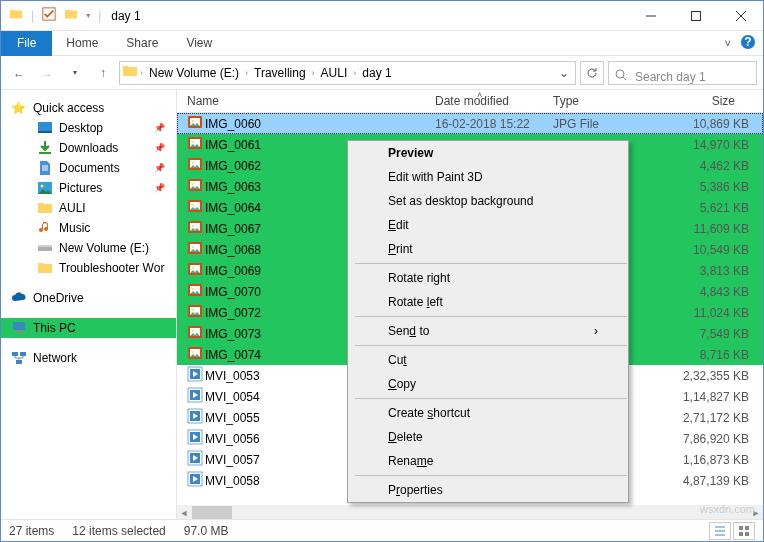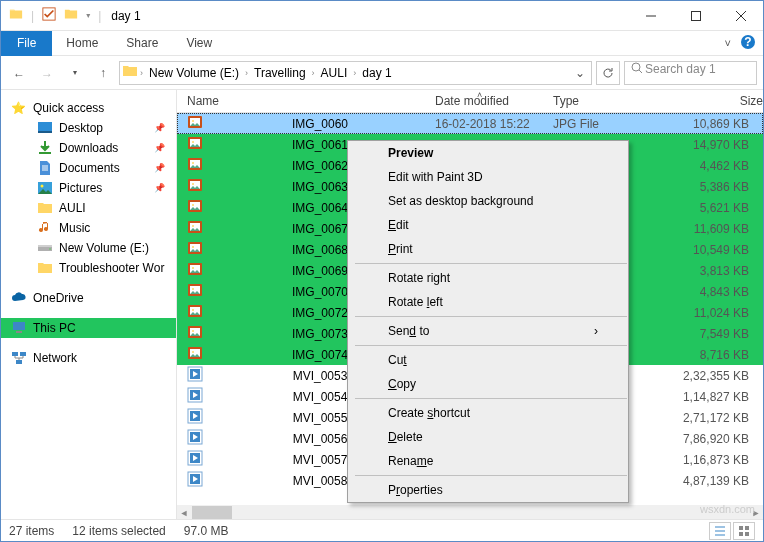--- a/index.html
+++ b/index.html
@@ -23,47 +23,47 @@
 
 .navbar { height:34px; display:flex; align-items:center; padding:4px 6px; gap:4px; border-bottom:1px solid #e5e5e5; }
 .nav-btn { width:24px; height:24px; display:flex; align-items:center; justify-content:center; color:#555; }
 .nav-btn.disabled { color:#bbb; }
 .addr { flex:1; height:24px; border:1px solid #ccc; display:flex; align-items:center; padding:0 2px; gap:2px; }
 .addr .crumb { padding:0 4px; }
 .addr .sep { color:#888; font-size:9px; }
 .addr .folder-icon svg{ width:16px; height:16px;}
 .addr-drop{ width:18px; text-align:center; color:#555;}
 .refresh{ width:24px; height:24px; border:1px solid #ccc; display:flex; align-items:center; justify-content:center; }
-.search { width:133px; height:24px; border:1px solid #ccc; display:flex; align-items:flex-start; padding:0 6px; color:#888; gap:2px; }
+.search { width:149px; height:24px; border:1px solid #ccc; display:flex; align-items:flex-end; padding:0 6px; color:#888; gap:8px; }
 
 
 .main { display:flex; height:431px; }
 .sidebar { width:176px; border-right:1px solid #e5e5e5; padding:8px 0; overflow:hidden; }
 .sb-item { display:flex; align-items:center; padding:2px 10px 2px 20px; gap:6px; height:20px; }
 .sb-item.sel { background:#22c55e; }
 .sb-item .ico { width:16px; height:16px; display:flex; align-items:center; justify-content:center; }
 .sb-item .pin { margin-left:auto; color:#666; font-size:9px;}
 .sb-sub { padding-left:36px; }
 .sb-group { margin-bottom:10px; }
 
 .content { flex:1; position:relative; display:flex; flex-direction:column; }
 .cols { display:flex; padding:4px 0 4px 10px; border-bottom:1px solid #e5e5e5; color:#444; }
 .col-name { width:248px; }
 .col-date { width:118px; }
 .col-type { width:118px; }
-.col-size { flex:1; text-align:right; }
+.col-size { flex:1; text-align:right; padding-right:28px; }
 .sort-arrow{ position:absolute; left:300px; top:0; font-size:9px; color:#555;}
 
 .filelist { flex:1; overflow-y:scroll; }
 .row { display:flex; align-items:center; height:21px; padding-left:10px; }
 .row.sel { background:#22c55e; }
 .row.foc { outline:1px dotted #333; outline-offset:-1px; background:#99d1ff; }
 .row .ico { width:18px; }
 .row .ico svg{width:16px;height:16px;}
-.row .name { width:230px;text-align:center; }
+.row .name { width:230px; }
 .row .date { width:118px; color:#555; }
 .row .type { width:118px; color:#555;}
 .row .size { flex:1; text-align:right; color:#555; padding-right:14px; }
 
 
 .ctxmenu { position:absolute; left:346px; top:139px; width:282px; background:#eee; border:1px solid #a0a0a0; box-shadow:3px 3px 4px rgba(0,0,0,.25);padding-left:6px; }
 .ctx-item { padding:5px 30px 5px 34px; display:flex; align-items:center; justify-content:space-between;}
 .ctx-item .u { text-decoration:underline; text-decoration-skip-ink:none;}
 .ctx-item.bold { font-weight:600;}
 .ctx-sep{ height:1px; background:#c0c0c0; margin:2px 1px;}

